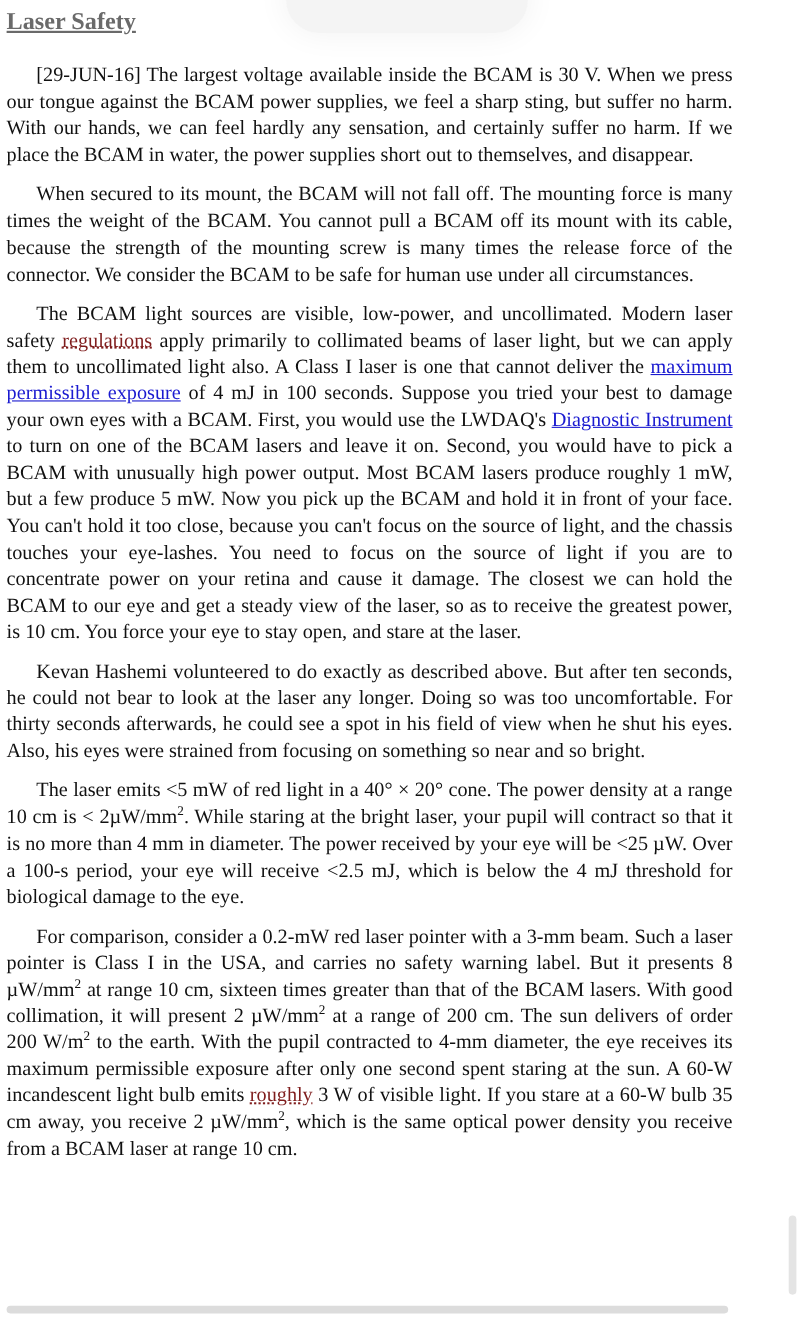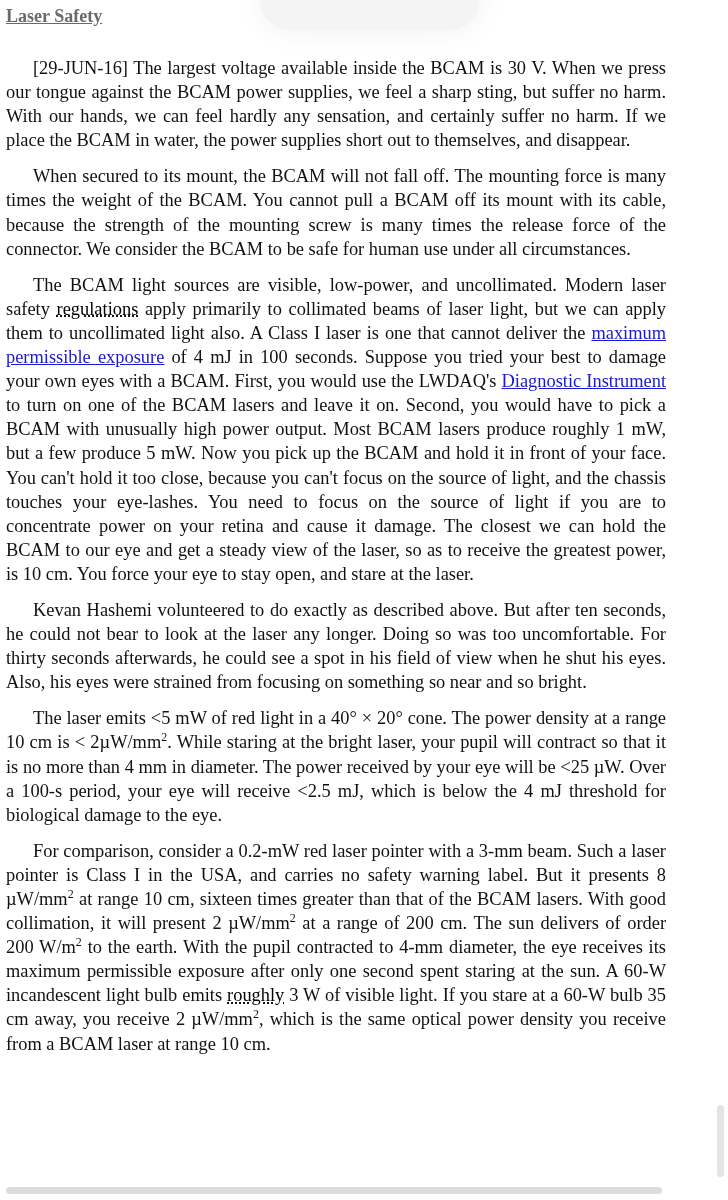--- a/index.html
+++ b/index.html
@@ -8,30 +8,30 @@
     font-family:"Liberation Serif","DejaVu Serif",serif; color:#111;
     position:relative;
   }
   .topfade {
     position:absolute; left:260px; top:-20px; width:220px; height:50px;
     border-radius:0 0 30px 30px; background:rgba(240,240,240,0.7);
     box-shadow:0 0 30px rgba(0,0,0,0.06);
   }
   h1 {
     position:absolute; left:6px; top:6px; margin:0;
-    font-size:18px; font-weight:bold; color:#6a6a6a;
+    font-size:22px; font-weight:bold; color:#6a6a6a;
     text-decoration:underline; letter-spacing:0px;
   }
   .content { position:absolute; left:6px; top:56px; width:660px; }
   p {
     margin:0 0 12px 0; font-size:18.4px; line-height:24.1px;
     text-align:justify; text-indent:27px;
   }
   a { color:#1a1ad0; text-decoration:underline; }
-  a.plain { color:#000000; text-decoration:underline dotted; }
+  a.plain { color:#7f1d1d; text-decoration:underline dotted; }
   sup { font-size:12px; line-height:0; }
   .vscroll {
     position:absolute; left:717px; top:1105px; width:7px; height:72px;
     background:#e4e4e4; border-radius:4px;
   }
   .hscroll {
     position:absolute; left:6px; top:1187px; width:656px; height:7px;
     background:#dcdcdc; border-radius:4px;
   }
 </style>

